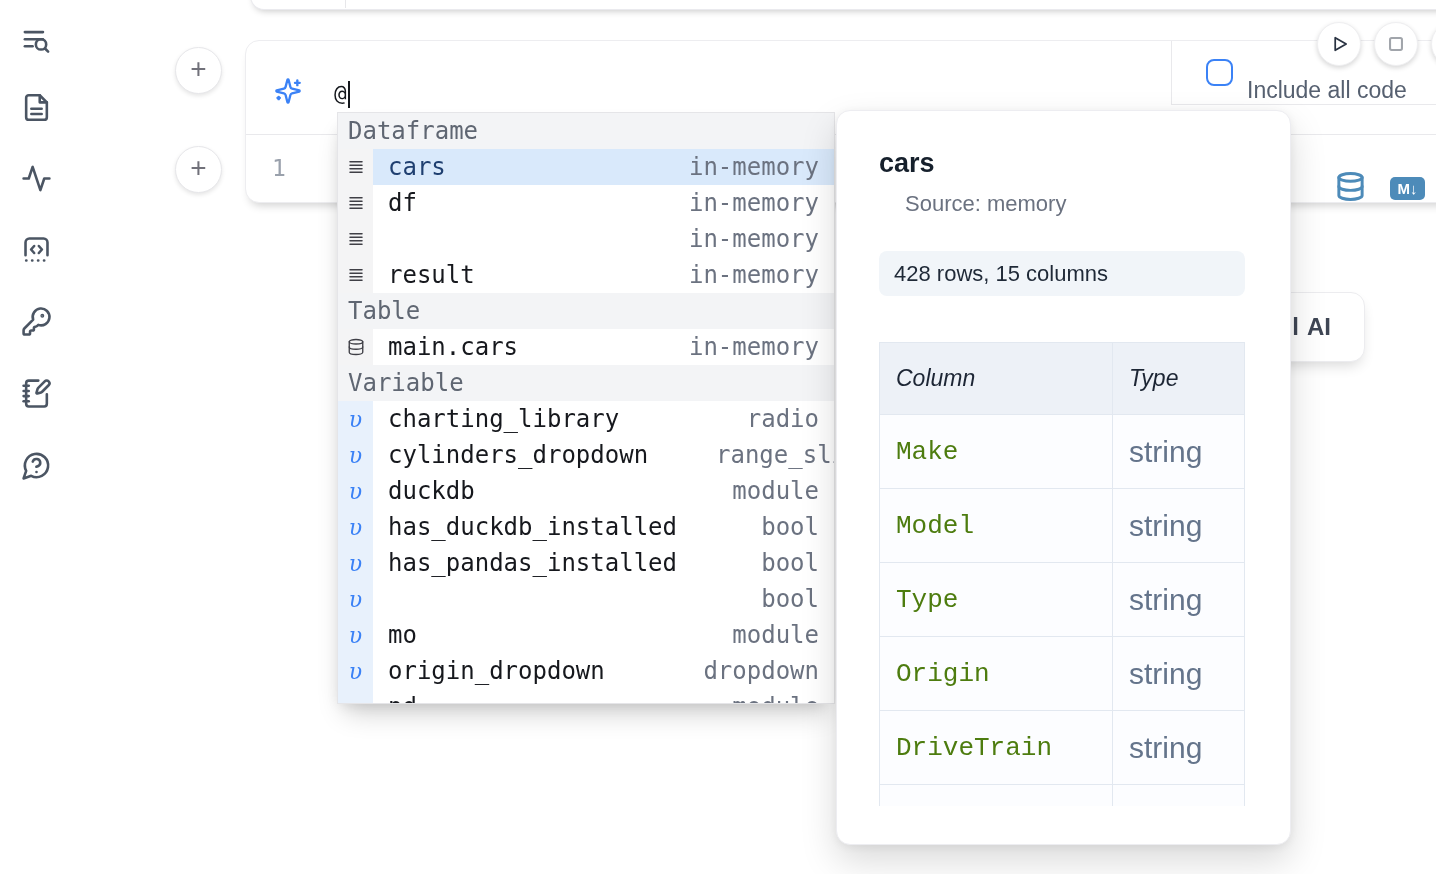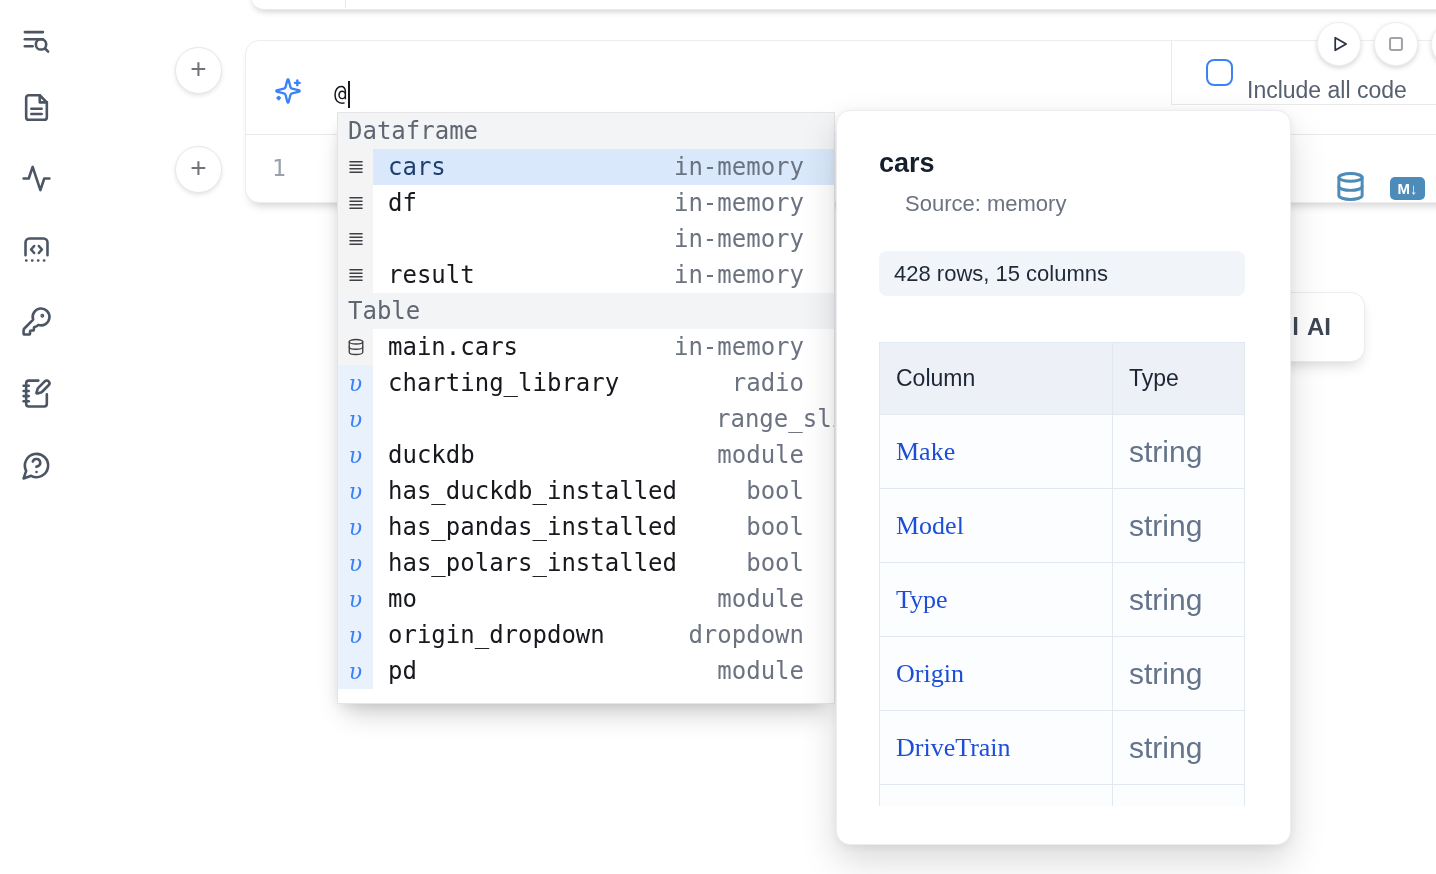--- a/index.html
+++ b/index.html
@@ -67,41 +67,41 @@
   .c-row { height:36px; display:flex; align-items:center; cursor:pointer; background:#fff; }
   .c-row .g { width:35px; align-self:stretch; background:#f4f4f5; display:flex; align-items:center;
               justify-content:center; color:#3f3f46; flex:none; }
   .c-row.variable .g { background:#e8f1fc; }
   .c-row .g svg { width:18px; height:18px; }
   .c-row .g .vsym { font-family:"DejaVu Serif",serif; font-style:italic; font-size:22px; color:#3b82f6; }
   .c-row .body { flex:1; align-self:stretch; display:flex; align-items:center; overflow:hidden; }
   .c-row.sel .body { background:#d9e9fb; }
   .c-row .nm { padding-left:15px; color:#16181d; white-space:pre; }
   .c-row.sel .nm { color:#1f3f70; }
-  .c-row .t { margin-left:auto; padding-right:30px; color:#6b7280; white-space:pre; }
+  .c-row .t { margin-left:auto; padding-right:15px; color:#6b7280; white-space:pre; }
   .c-row .t.clip { flex:none; width:118px; overflow:hidden; text-align:left; padding-right:0; }
 
   
   .popup { position:absolute; left:836px; top:110px; width:455px; height:735px; background:#fff;
            border:1px solid #ededf1; border-radius:14px; z-index:40;
            box-shadow:0 16px 36px rgba(0,0,0,.15), 0 2px 8px rgba(0,0,0,.06);
            padding:36px 45px 0 42px; overflow:hidden; }
   .popup h2 { font-size:27px; line-height:32px; color:#16202c; font-weight:bold; }
   .pop-src { margin-top:12px; font-size:22px; line-height:26px; color:#6b7280;margin-left:26px; }
   .pill { margin-top:34px; height:45px; background:#f1f5f9; border-radius:8px; display:flex;
           align-items:center; padding-left:15px; font-size:22px; color:#1f2937;text-align:right; }
   .sch { margin-top:46px; border:1px solid #e2e8f0; border-bottom:none; height:464px; overflow:hidden;
          background:#fcfdff; }
   .sch-row { display:flex; height:74px; border-bottom:1px solid #e2e8f0; }
   .sch-row.hdr { height:72px; background:#edf1f7; }
   .sch .c1 { width:233px; border-right:1px solid #e2e8f0; display:flex; align-items:center;
-             padding-left:16px; font-family:Liberation Serif, serif; font-size:26px; color:#1d4ed8; }
+             padding-left:16px; font-family:Liberation Mono, monospace; font-size:26px; color:#4d7c0f; }
   .sch .c2 { flex:1; display:flex; align-items:center; padding-left:16px; font-size:30px; color:#64748b; }
   .sch-row.hdr .c1, .sch-row.hdr .c2 { font-family:"Liberation Sans",sans-serif; font-size:23px;
-             color:#1d2635; }
+             color:#1d2635;font-style:italic; }
 
   
   .ai-card { position:absolute; left:1120px; top:292px; width:245px; height:70px; background:#fff;
              border:1px solid #ececef; border-radius:14px; box-shadow:0 7px 14px -4px rgba(0,0,0,.16);
              z-index:30; display:flex; align-items:center; justify-content:flex-end;
              padding-right:33px; font-size:24px; font-weight:bold; color:#3f4654; cursor:pointer; }
   .ai-card .pref { margin-right:8px; }
 </style>
 </head>
 <body>
@@ -264,34 +264,36 @@
             <ellipse cx="12" cy="5" rx="9" ry="3"></ellipse>
             <path d="M3 5v14c0 1.66 4.03 3 9 3s9-1.34 9-3V5"></path>
             <path d="M3 12c0 1.66 4.03 3 9 3s9-1.34 9-3"></path>
           </svg>
         </span>
         <span class="body">
           <span class="nm">main.cars</span>
           <span class="t">in-memory</span>
         </span>
       </div>
+      <div class="c-head">Variable</div>
       <div class="c-row variable">
         <span class="g">
           <span class="vsym">υ</span>
         </span>
         <span class="body">
           <span class="nm">charting_library</span>
           <span class="t">radio</span>
         </span>
       </div>
       <div class="c-row variable">
         <span class="g">
           <span class="vsym">υ</span>
         </span>
         <span class="body">
+          <span class="nm">cylinders_dropdown</span>
           <span class="t clip">range_slider</span>
         </span>
       </div>
       <div class="c-row variable">
         <span class="g">
           <span class="vsym">υ</span>
         </span>
         <span class="body">
           <span class="nm">duckdb</span>
           <span class="t">module</span>
@@ -313,21 +315,20 @@
         <span class="body">
           <span class="nm">has_pandas_installed</span>
           <span class="t">bool</span>
         </span>
       </div>
       <div class="c-row variable">
         <span class="g">
           <span class="vsym">υ</span>
         </span>
         <span class="body">
-          <span class="nm">has_polars_installed</span>
           <span class="t">bool</span>
         </span>
       </div>
       <div class="c-row variable">
         <span class="g">
           <span class="vsym">υ</span>
         </span>
         <span class="body">
           <span class="nm">mo</span>
           <span class="t">module</span>

